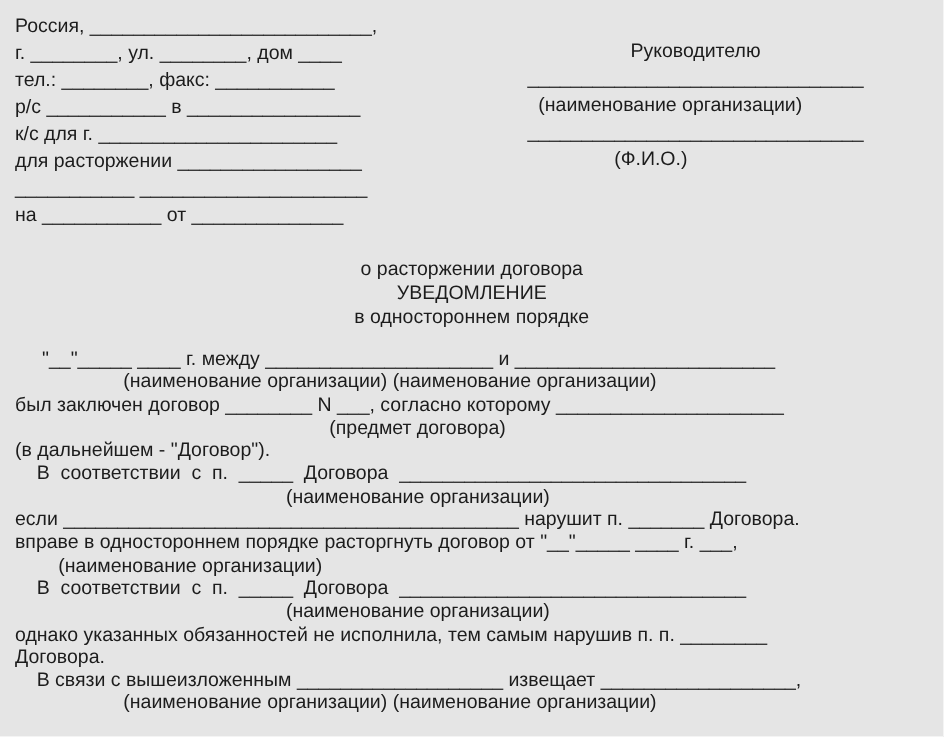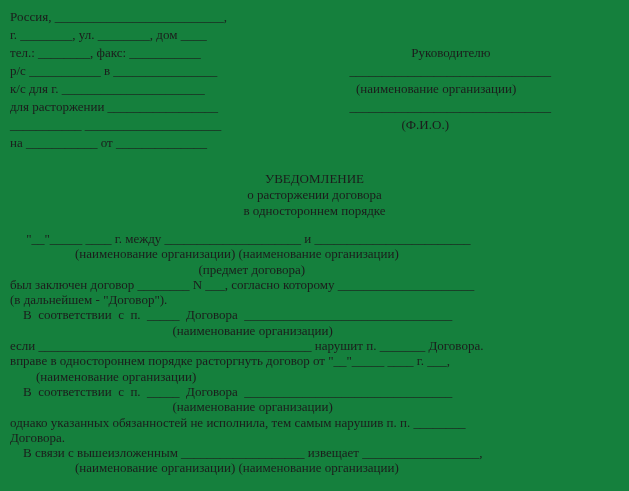--- a/index.html
+++ b/index.html
@@ -4,39 +4,39 @@
 <style>
   html, body {
     margin: 0;
     padding: 0;
     background: #ffffff;
   }
   .page {
     position: relative;
     width: 629px;
     height: 491px;
-    background: #15803d;
+    background: #e5e5e5;
     overflow: hidden;
-    font-family: Liberation Serif, serif;
+    font-family: Liberation Sans, sans-serif;
     font-size: 13px;
     color: #1c1c1c;
   }
   .page .line {
     white-space: pre;
   }
   .header-left {
     position: absolute;
     left: 10px;
     top: 8px;
     line-height: 18px;
   }
   .header-right {
     position: absolute;
     left: 330px;
-    top: 44px;
+    top: 25px;
     line-height: 18px;
   }
   .doc-title {
     position: absolute;
     left: 0;
     right: 0;
     top: 171px;
     text-align: center;
     line-height: 16px;
   }
@@ -65,30 +65,30 @@
 
   <div class="header-right">
       <div class="line">                         Руководителю</div>
       <div class="line">      _______________________________</div>
       <div class="line">        (наименование организации)</div>
       <div class="line">      _______________________________</div>
       <div class="line">                      (Ф.И.О.)</div>
     </div>
 
   <div class="doc-title">
+      <div class="line">о расторжении договора</div>
       <div class="line">УВЕДОМЛЕНИЕ</div>
-      <div class="line">о расторжении договора</div>
       <div class="line">в одностороннем порядке</div>
     </div>
 
   <div class="doc-body">
       <div class="line">     "__"_____ ____ г. между _____________________ и ________________________</div>
       <div class="line">                    (наименование организации) (наименование организации)</div>
+      <div class="line">был заключен договор ________ N ___, согласно которому _____________________</div>
       <div class="line">                                                          (предмет договора)</div>
-      <div class="line">был заключен договор ________ N ___, согласно которому _____________________</div>
       <div class="line">(в дальнейшем - "Договор").</div>
       <div class="line">    В  соответствии  с  п.  _____  Договора  ________________________________</div>
       <div class="line">                                                  (наименование организации)</div>
       <div class="line">если __________________________________________ нарушит п. _______ Договора.</div>
       <div class="line">вправе в одностороннем порядке расторгнуть договор от "__"_____ ____ г. ___,</div>
       <div class="line">        (наименование организации)</div>
       <div class="line">    В  соответствии  с  п.  _____  Договора  ________________________________</div>
       <div class="line">                                                  (наименование организации)</div>
       <div class="line">однако указанных обязанностей не исполнила, тем самым нарушив п. п. ________</div>
       <div class="line">Договора.</div>

